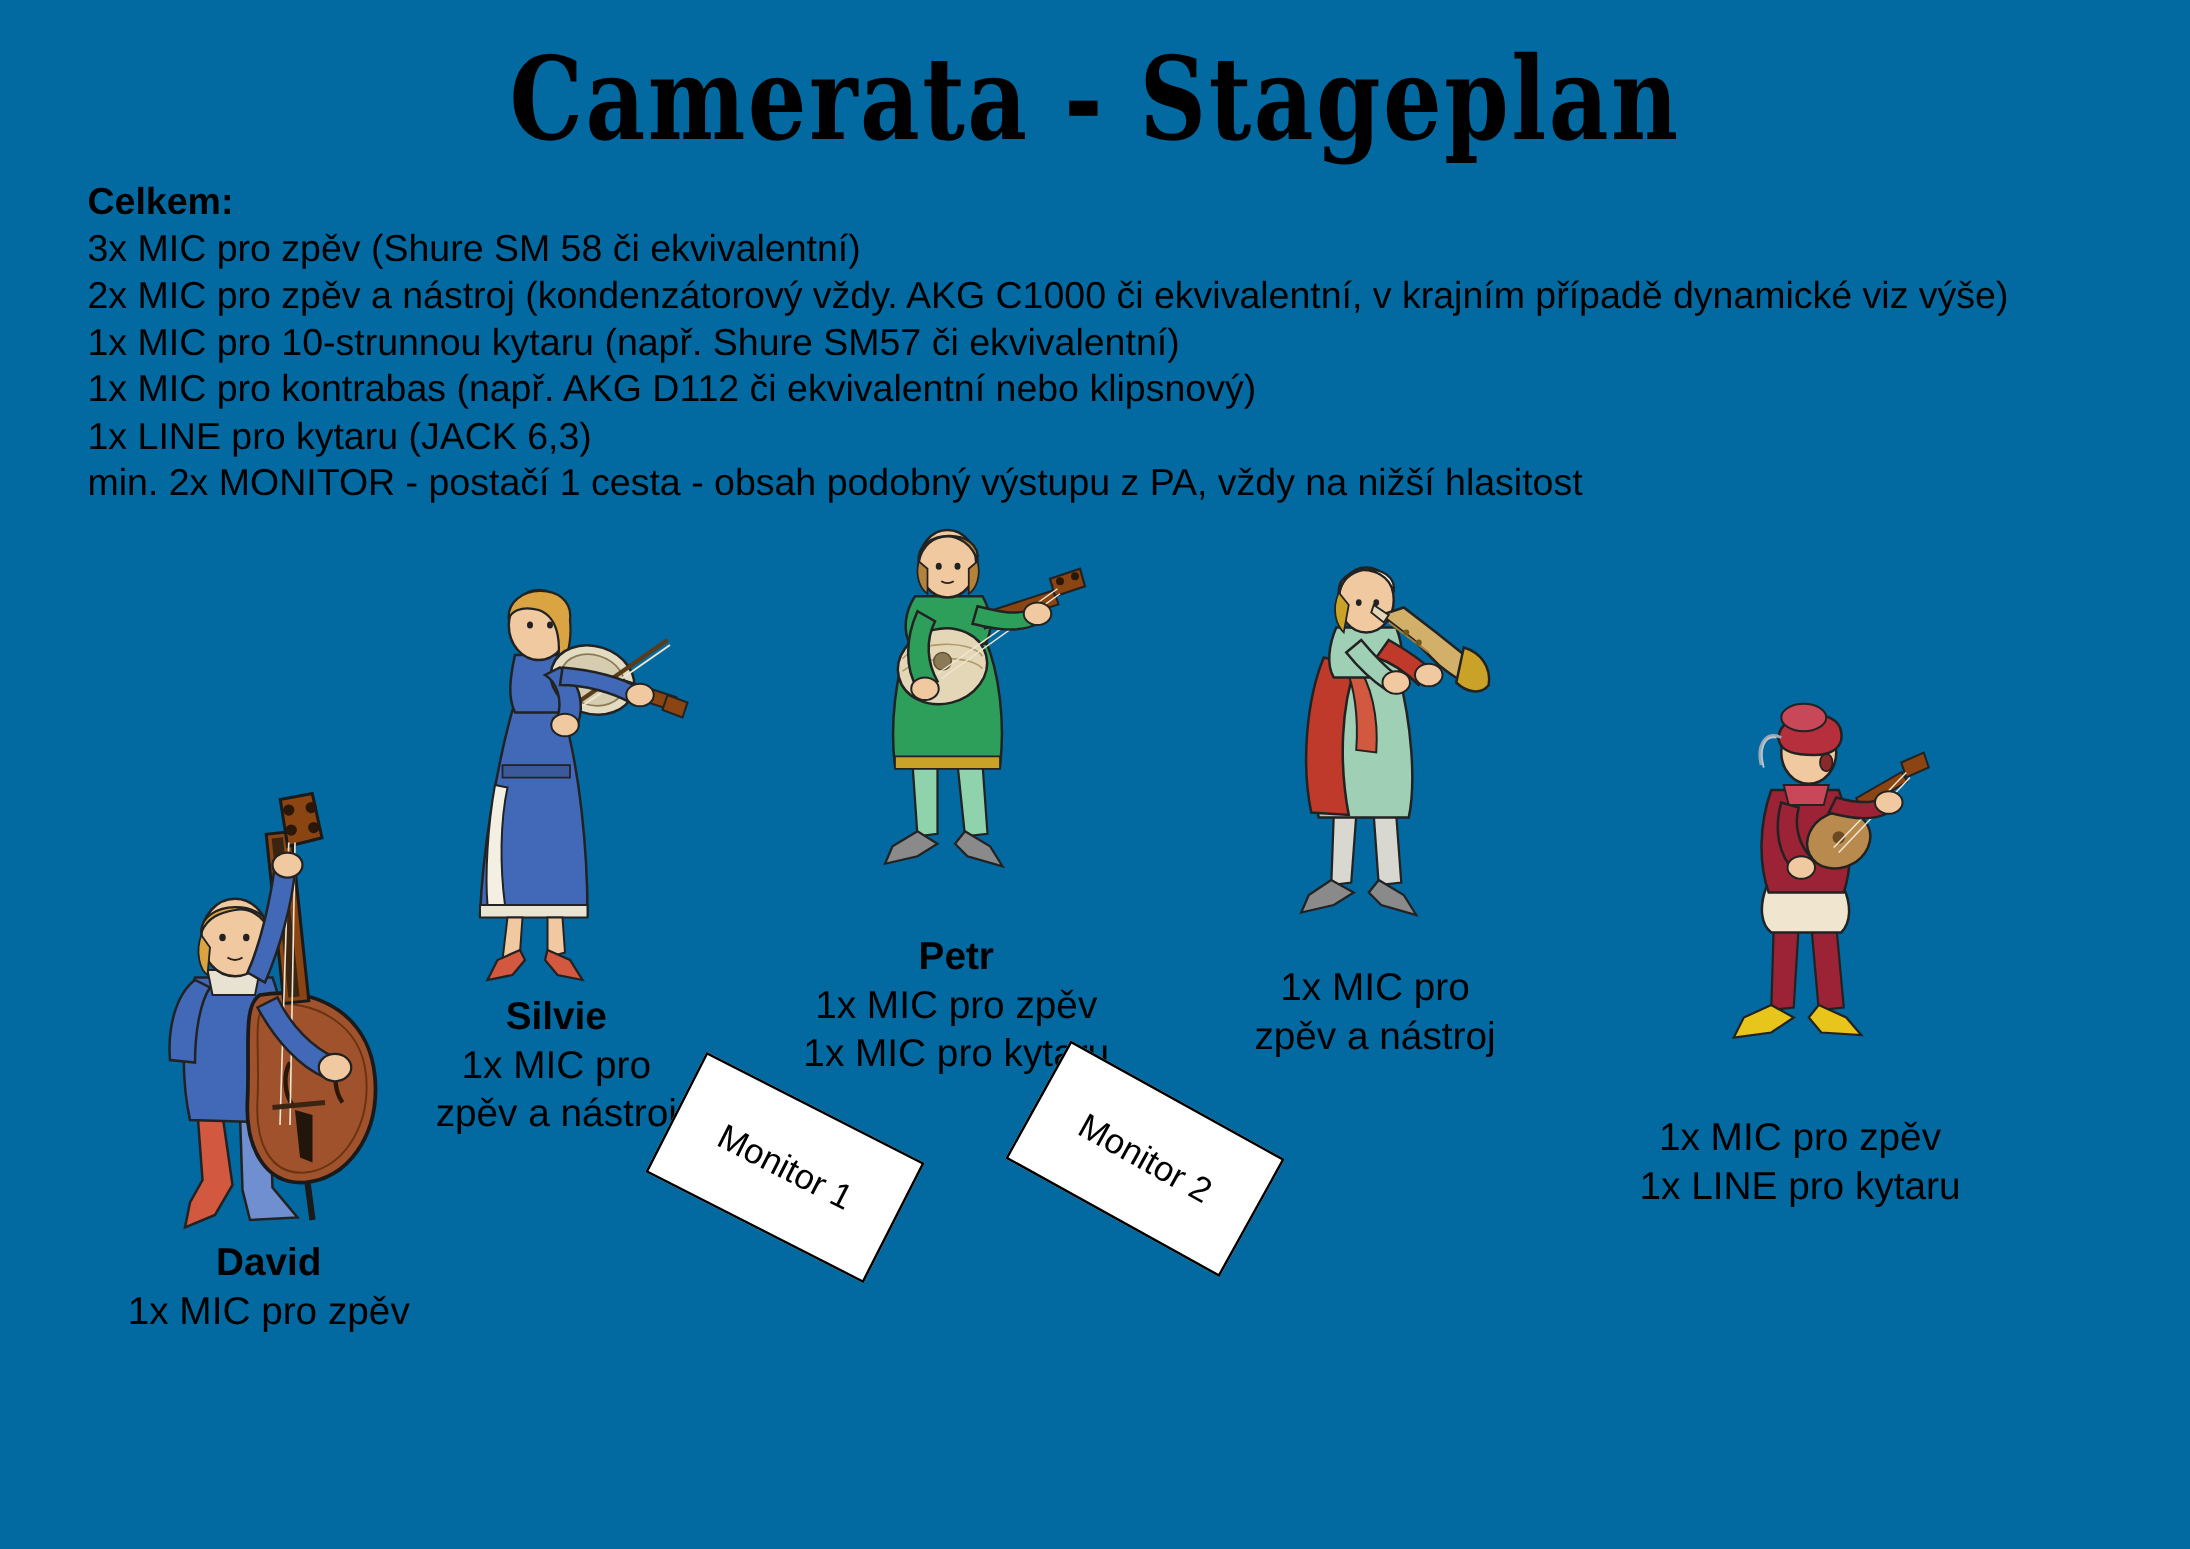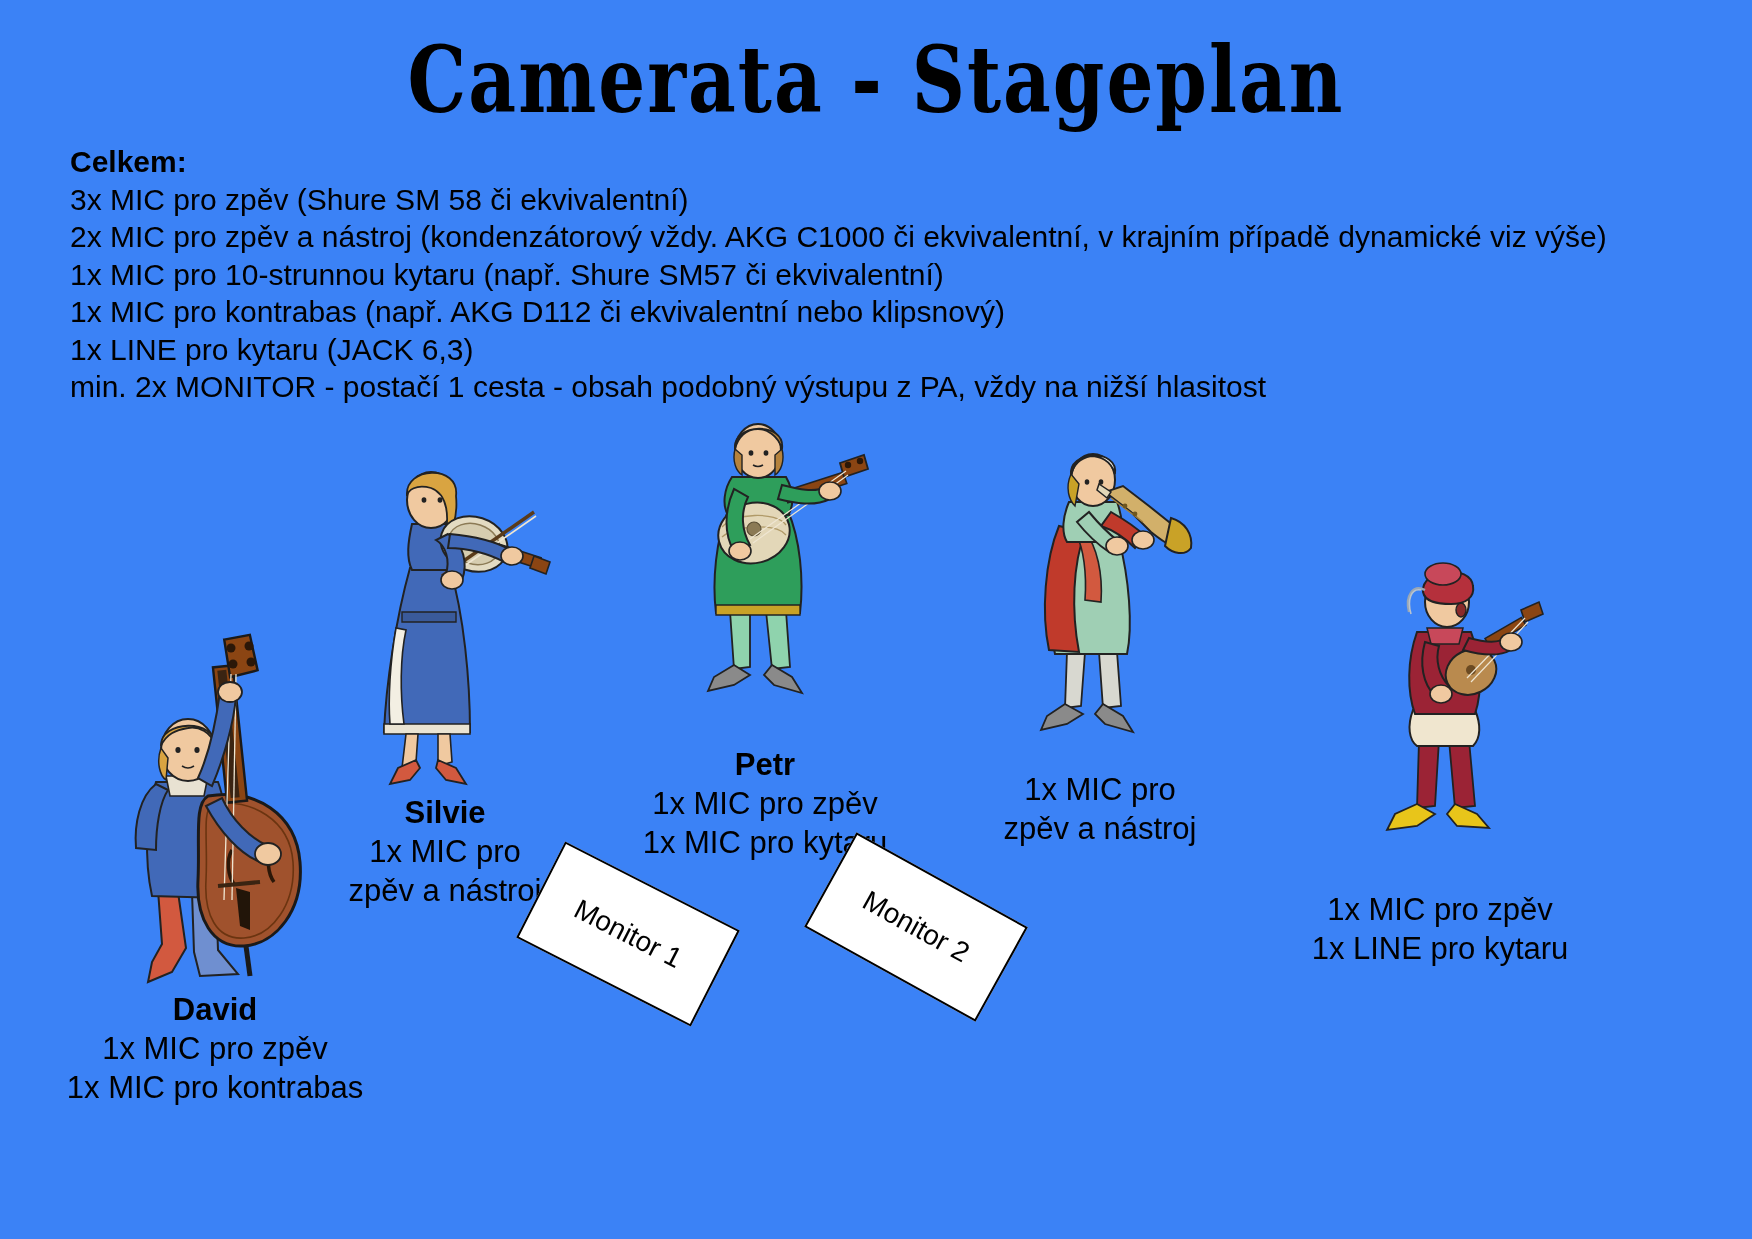--- a/index.html
+++ b/index.html
@@ -4,21 +4,21 @@
 <style>
   html, body {
     margin: 0;
     padding: 0;
     background: #ffffff;
   }
   #page {
     position: relative;
     width: 1752px;
     height: 1239px;
-    background: #3b82f6;
+    background: #0369a1;
     overflow: hidden;
     font-family: "Liberation Sans", sans-serif;
     color: #000000;
   }
 
   
   #title {
     position: absolute;
     top: 26px;
     left: 0;
@@ -167,21 +167,20 @@
       <ellipse cx="168" cy="254" rx="13" ry="11" fill="#f0c9a0" stroke="#222" stroke-width="1.8"></ellipse>
 
       <path d="M112 186 C124 158 134 122 136 96 L120 92 C116 122 108 156 98 178 Z" fill="#4169b8" stroke="#222" stroke-width="2"></path>
       <ellipse cx="130" cy="92" rx="12" ry="10" fill="#f0c9a0" stroke="#222" stroke-width="1.8"></ellipse>
 
       <path d="M146 346 L150 376" stroke="#1a1a1a" stroke-width="5"></path>
     </svg>
     <div class="caption">
       <span class="nm">David</span>
       <span class="ln">1x MIC pro zpěv</span>
-      <span class="ln">1x MIC pro kontrabas</span>
     </div>
   </div>
 
   <div class="performer" id="p-silvie" style="left:285px; top:448px; width:320px;">
     <svg class="art" width="215" height="345" viewBox="0 0 215 345">
 
       <path d="M72 120 C58 170 48 236 46 284 L132 284 C132 232 126 168 112 120 Z" fill="#4169b8" stroke="#222" stroke-width="2"></path>
 
       <path d="M46 276 L132 276 L132 286 L46 286 Z" fill="#eae4d3" stroke="#222" stroke-width="1.6"></path>
 

